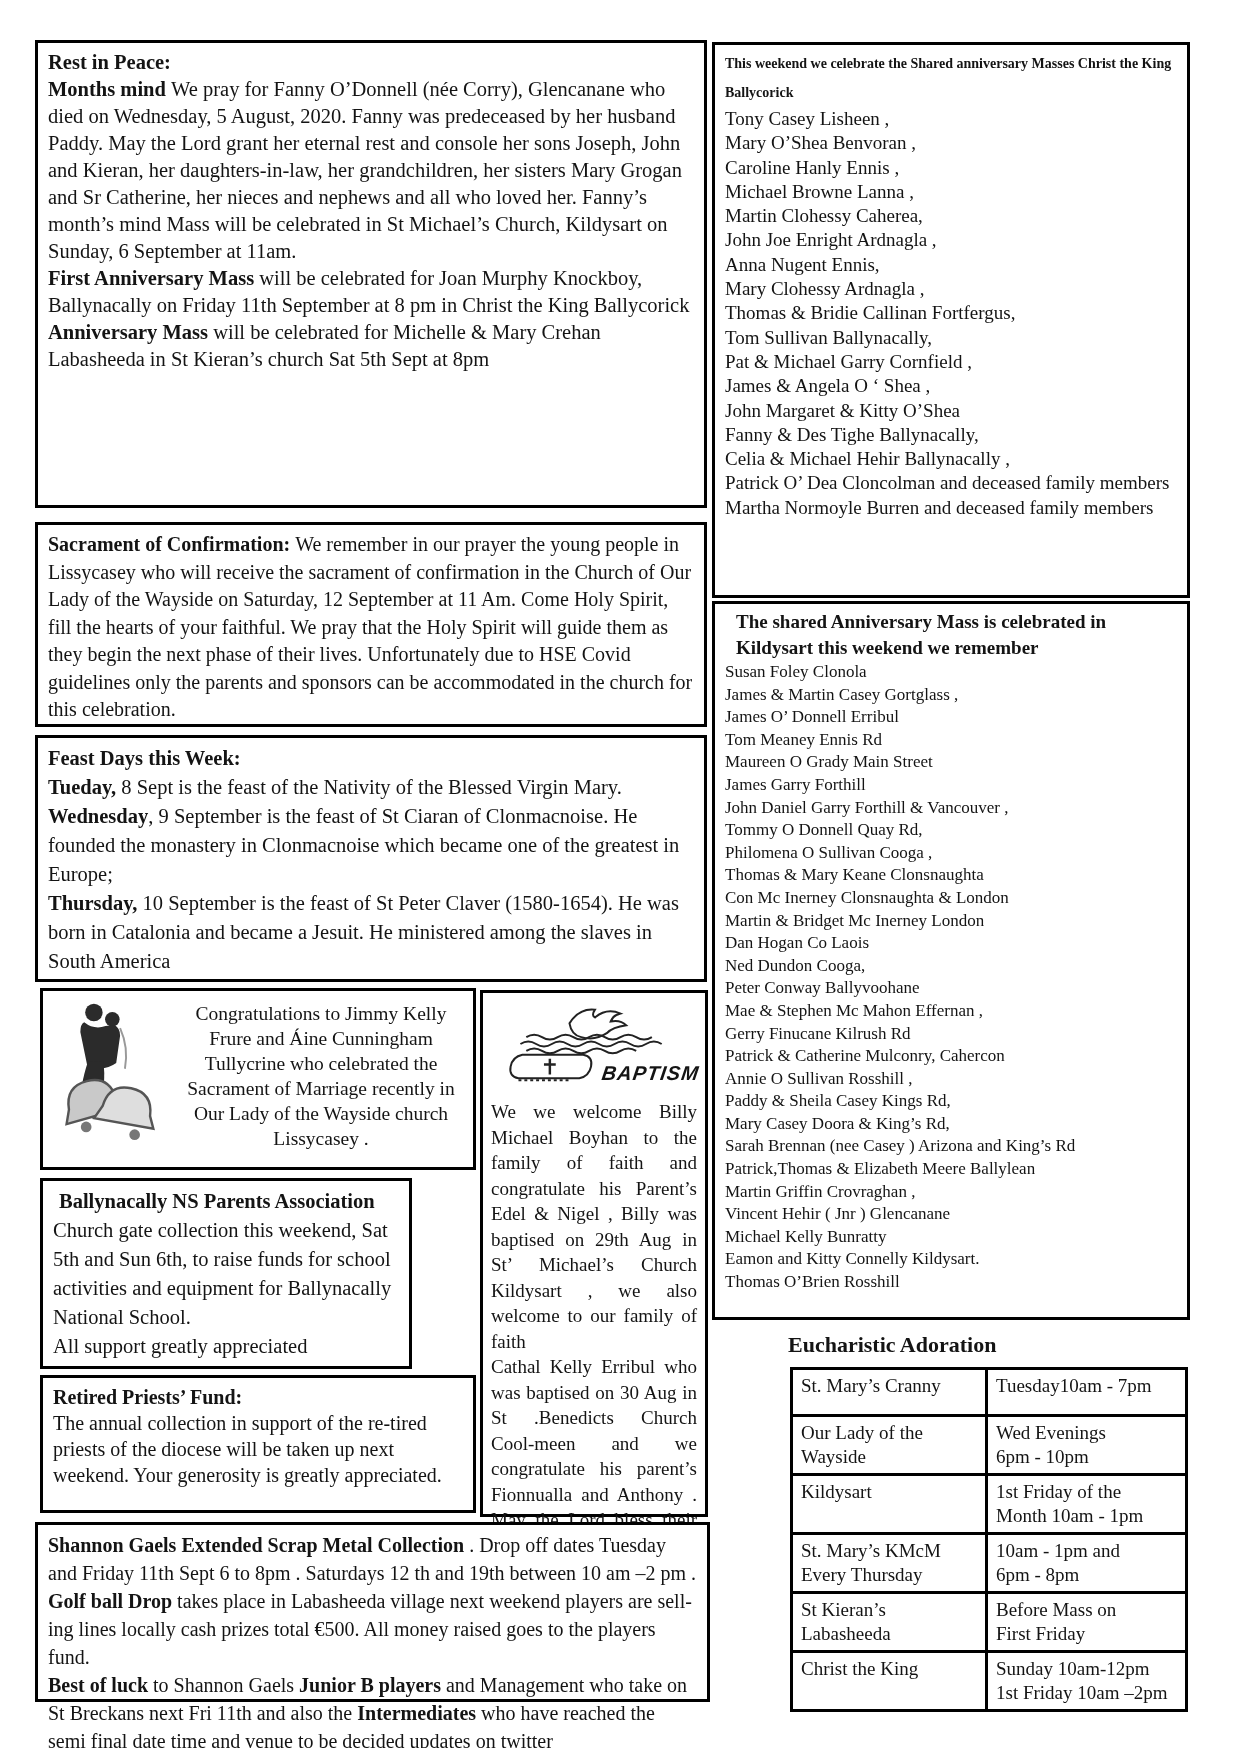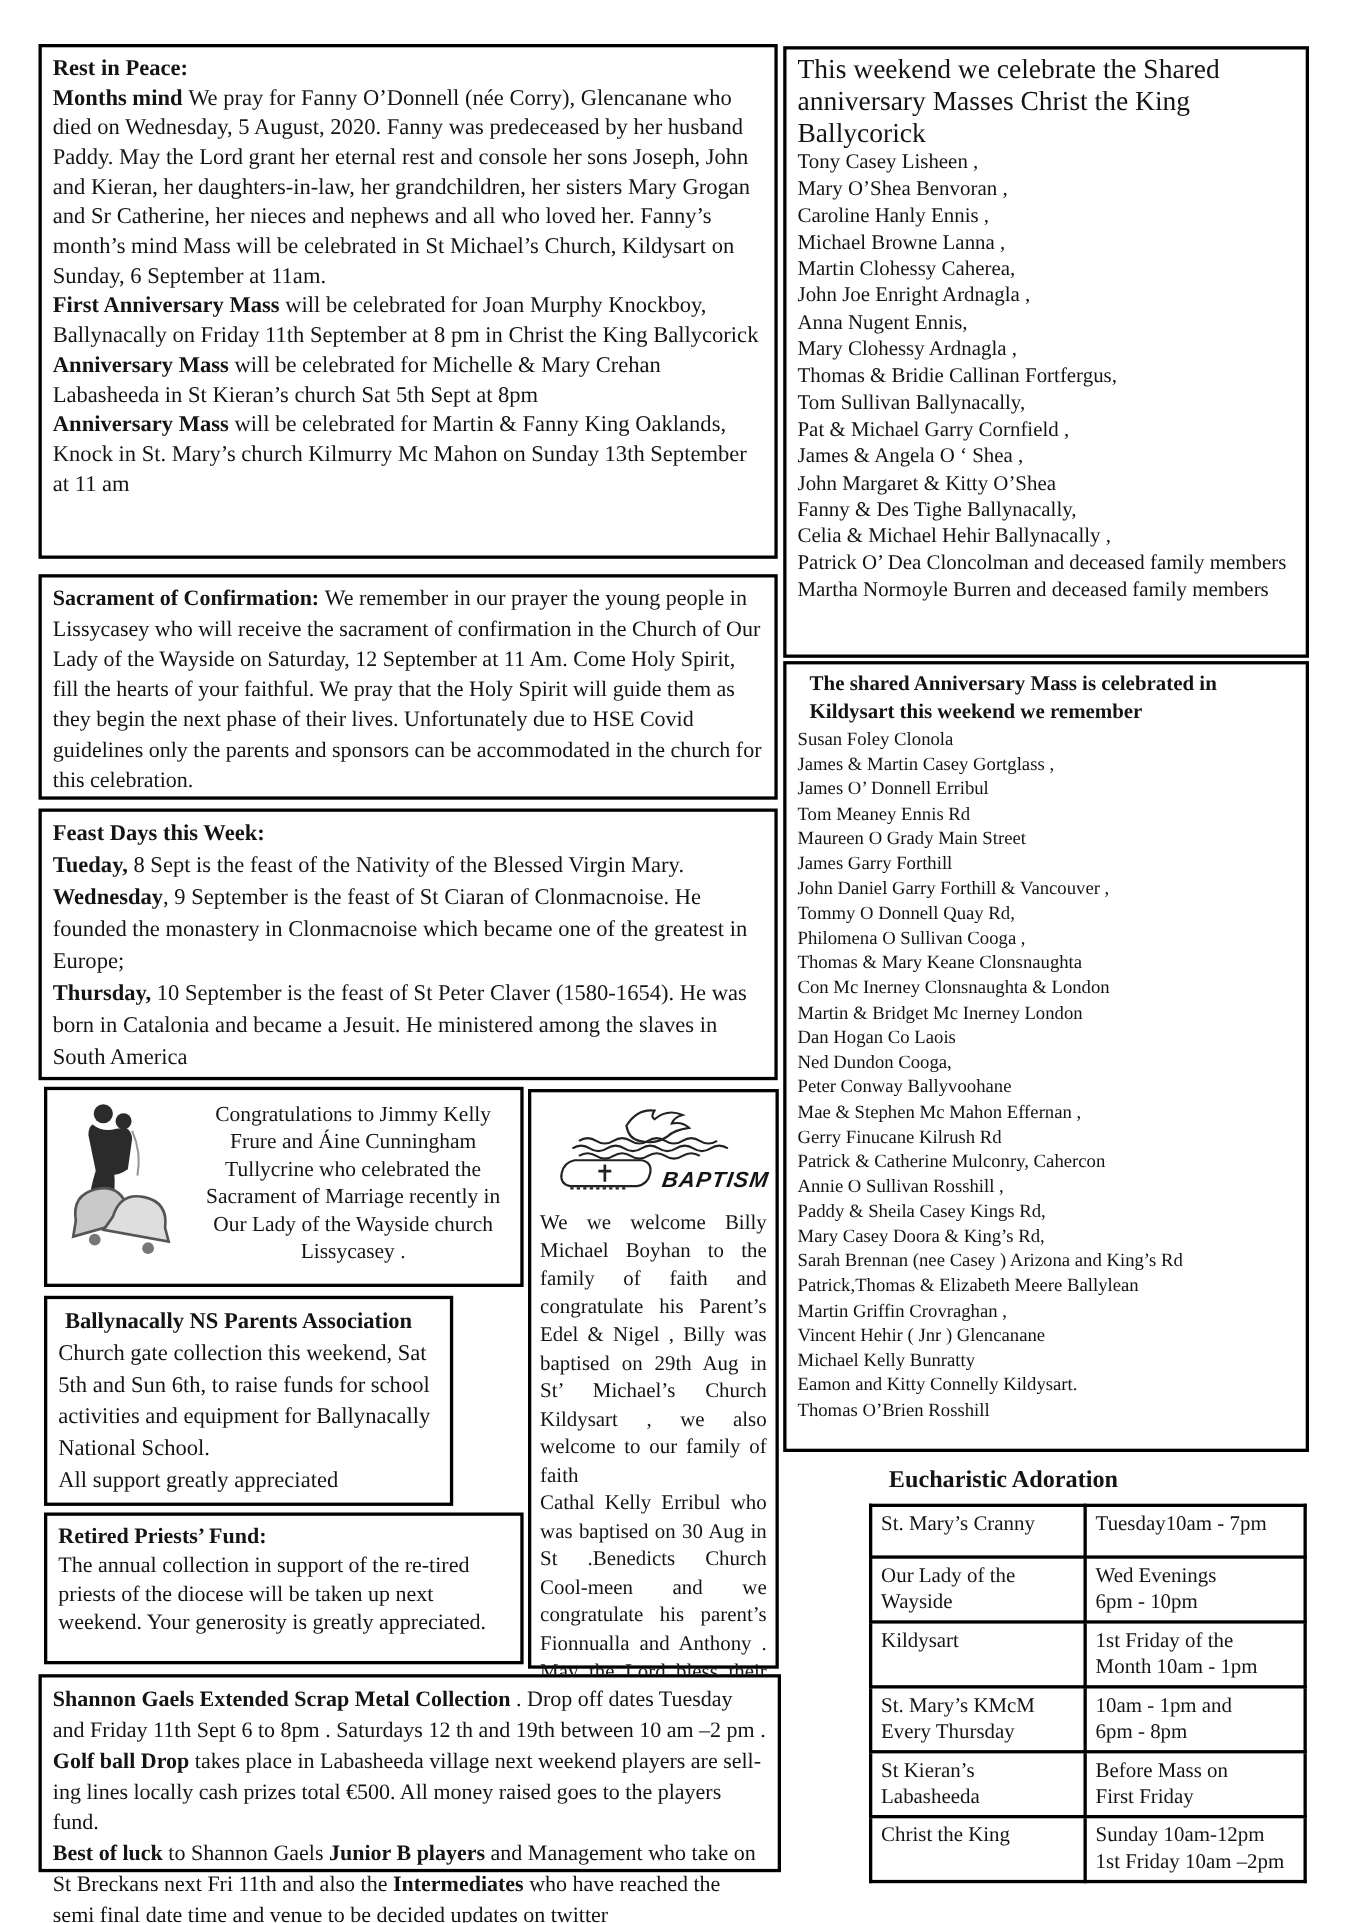--- a/index.html
+++ b/index.html
@@ -26,45 +26,44 @@
   .baptism-art{position:relative;width:100%;height:102px;}
   .baptism-word{position:absolute;right:-2px;bottom:14px;font-style:italic;font-weight:bold;
                 font-size:20px;letter-spacing:1px;transform:skewX(-8deg);
                 font-family:"Liberation Sans","DejaVu Sans",sans-serif;}
   .baptism-text{font-size:19px;line-height:25.5px;text-align:justify;}
 
   #shannon{left:35px;top:1522px;width:675px;height:180px;font-size:20px;line-height:28px;}
 
   
   #r1{left:712px;top:42px;width:478px;height:556px;padding:4px 10px;}
-  #r1 .r-title{font-weight:normal;font-size:25px;line-height:29px;}
+  #r1 .r-title{font-weight:bold;font-size:14px;line-height:29px;}
   #r1 .r-names{font-size:19px;line-height:24.3px;}
   #r2{left:712px;top:601px;width:478px;height:719px;padding:5px 10px;}
   #r2 .r-title{font-weight:bold;font-size:19px;line-height:26px;margin-left:11px;}
   #r2 .r-names{font-size:17px;line-height:22.6px;}
   .list-line{margin:0;}
 
-  #adoration-title{position:absolute;left:808px;top:1332px;font-weight:bold;font-size:22px;}
+  #adoration-title{position:absolute;left:788px;top:1332px;font-weight:bold;font-size:22px;}
   .adoration-table{position:absolute;left:790px;top:1367px;width:398px;border-collapse:collapse;
                    font-size:19px;line-height:24px;}
   .adoration-table td{border:3px solid #000;padding:4px 8px;vertical-align:top;white-space:pre-line;}
   .adoration-table td:first-child{width:176px;}
   .adoration-table tr:first-child td{height:36px;}
 </style>
 </head>
 <body>
 
 <div class="page">
 
   <section class="box" id="rip">
       <div class="para"><strong>Rest in Peace:</strong></div>
       <div class="para"><strong>Months mind </strong><span>We pray for Fanny O’Donnell (née Corry), Glencanane who died on Wednesday, 5 August, 2020. Fanny was predeceased by her husband Paddy. May the Lord grant her eternal rest and console her sons Joseph, John and Kieran, her daughters-in-law, her grandchildren, her sisters Mary Grogan and Sr Catherine, her nieces and nephews and all who loved her. Fanny’s month’s mind Mass will be celebrated in St Michael’s Church, Kildysart on Sunday, 6 September at 11am.</span></div>
       <div class="para"><strong>First Anniversary Mass </strong><span>will be celebrated for Joan Murphy  Knockboy, Ballynacally on  Friday 11th September at 8 pm in Christ the King Ballycorick</span></div>
       <div class="para"><strong>Anniversary Mass </strong><span>will be celebrated for  Michelle &amp; Mary Crehan Labasheeda in St Kieran’s church Sat 5th Sept at 8pm</span></div>
-      <div class="para"><strong>Anniversary Mass </strong><span>will be celebrated for Martin &amp; Fanny King Oaklands, Knock  in St. Mary’s church  Kilmurry Mc Mahon on Sunday 13th September at 11 am</span></div>
     </section>
 
   <section class="box" id="confirmation">
       <div class="para"><strong>Sacrament of Confirmation: </strong><span>We remember in our prayer the young people in Lissycasey who will receive the sacrament of confirmation in the Church of Our Lady of the Wayside on Saturday, 12 September at 11 Am.  Come Holy Spirit, fill the hearts of your faithful. We pray that the Holy Spirit will guide them  as they begin the next phase of their lives.  Unfortunately due to  HSE Covid guidelines only the parents and sponsors  can be accommodated  in the church  for this celebration.</span></div>
     </section>
 
   <section class="box" id="feast">
       <div class="para"><strong>Feast Days this Week:</strong></div>
       <div class="para"><strong>Tueday, </strong><span>8 Sept is the feast of the Nativity of the Blessed Virgin Mary.</span></div>
       <div class="para"><strong>Wednesday</strong><span>, 9 September is the feast of St Ciaran of Clonmacnoise. He founded the monastery in Clonmacnoise which became one of the greatest in Europe;</span></div>

